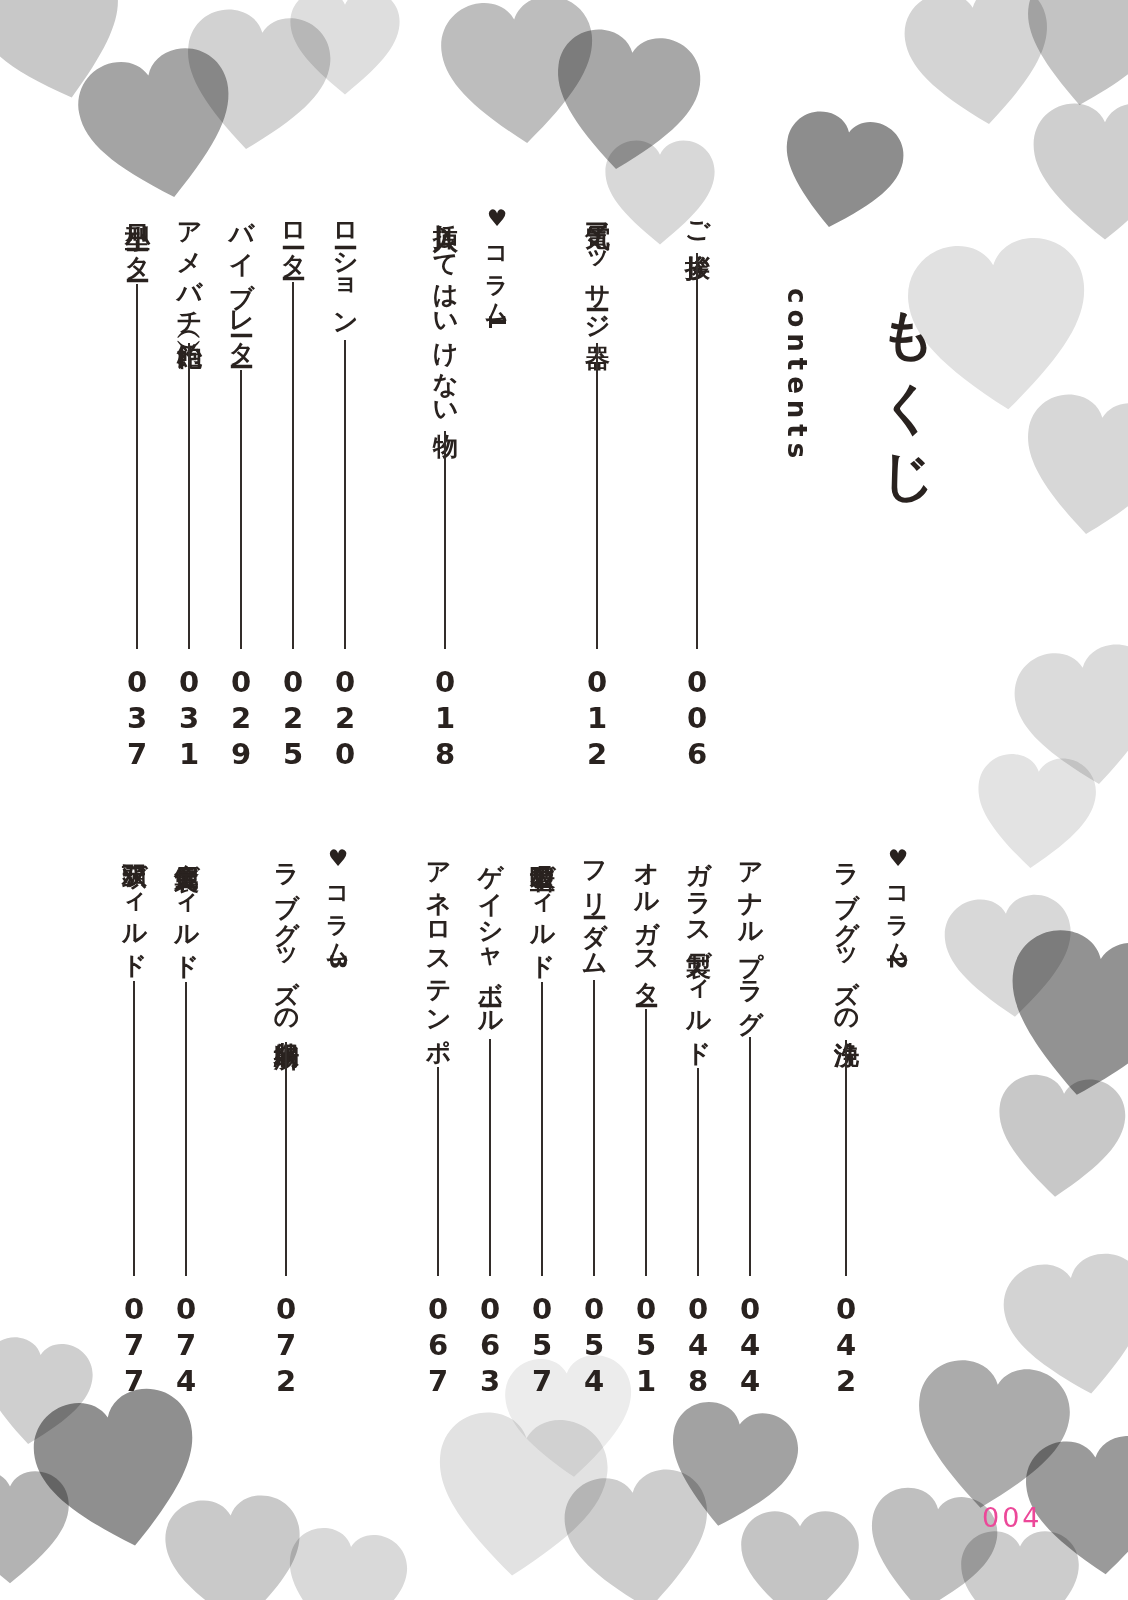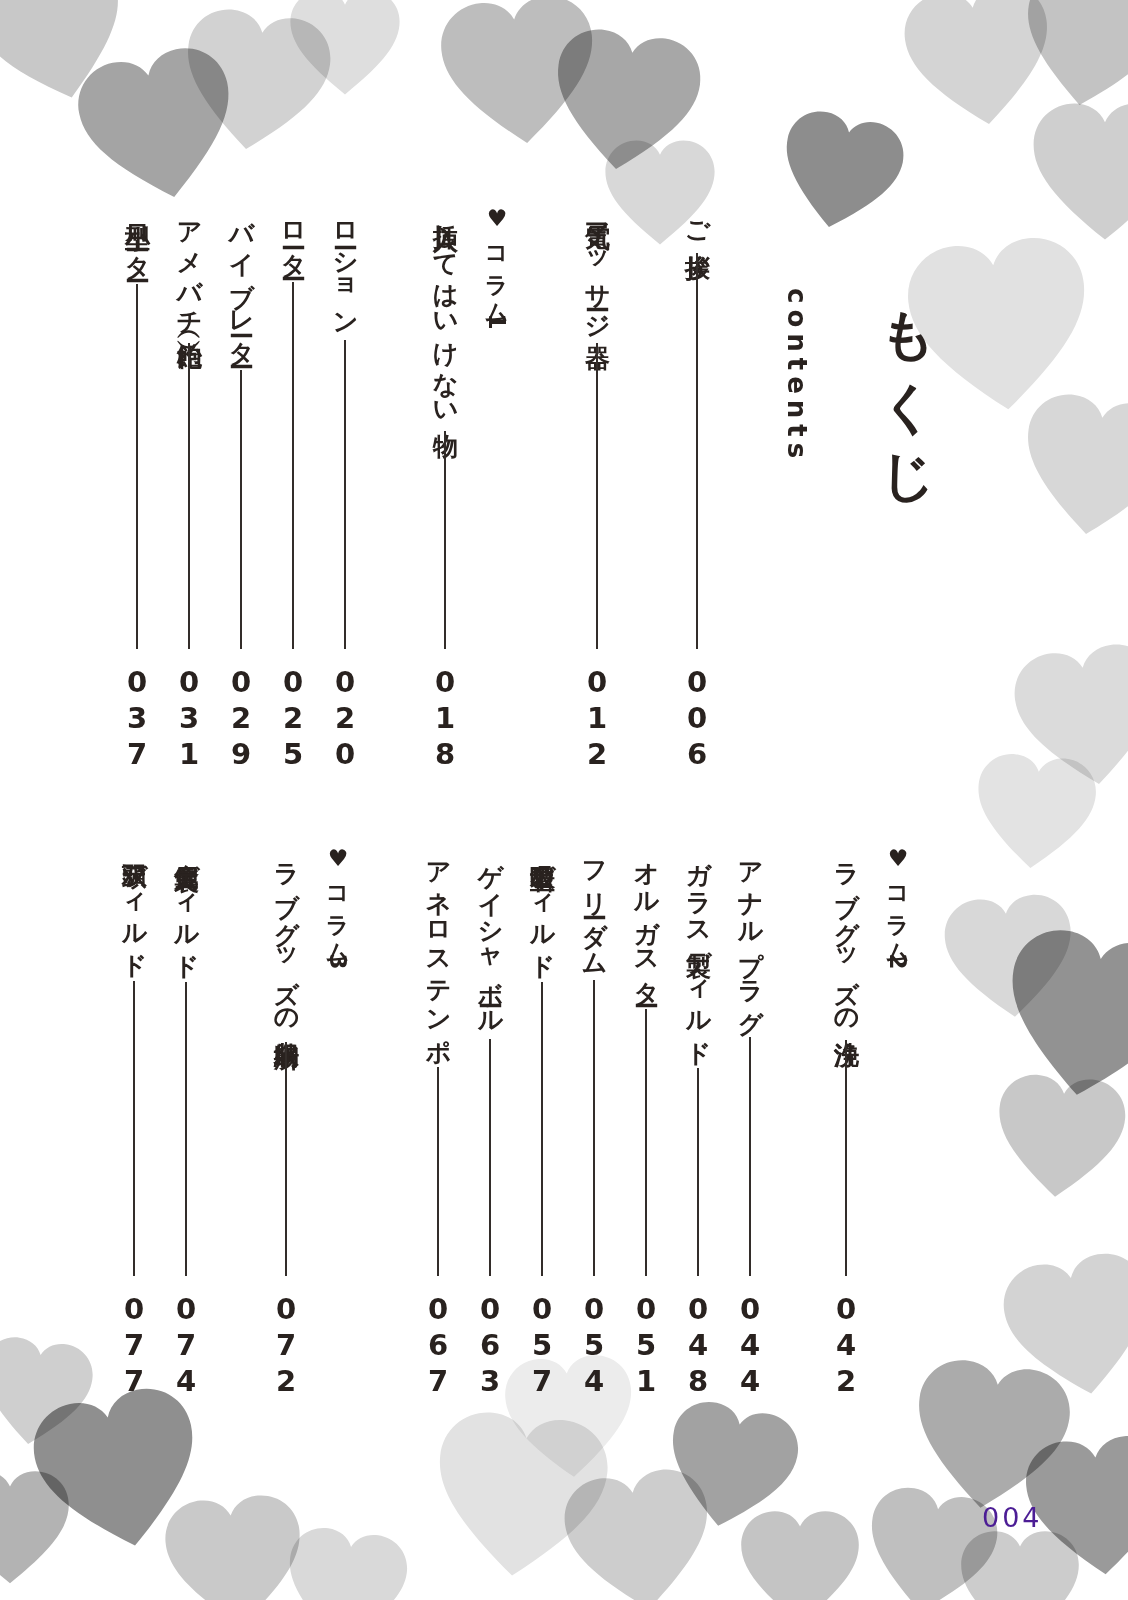--- a/index.html
+++ b/index.html
@@ -61,21 +61,21 @@
   }
   .epage{
     font-size:29px;font-weight:bold;letter-spacing:2px;
     text-orientation:upright;line-height:52px;margin-bottom:2px;
   }
   .sep{margin-right:48px;}
   .sep-sm{margin-right:44px;}
 
   .page-number{
     position:absolute;top:1502px;left:982px;z-index:3;
-    font-size:27px;letter-spacing:3px;color:#4c1d95;
+    font-size:27px;letter-spacing:3px;color:#ec4899;
   }
 </style>
 </head>
 <body>
 
 <div class="page">
 
   <div class="hearts" id="hearts">
       <svg viewBox="0 0 100 100" class="heart" style="left: -30px; top: -50px; width: 170px; height: 170px; transform: rotate(-15deg);">
         <path d="M50 88 C 20 64, 8 48, 8 32 C 8 18, 19 8, 32 8 C 40 8, 47 12, 50 19 C 53 12, 60 8, 68 8 C 81 8, 92 18, 92 32 C 92 48, 80 64, 50 88 Z" fill="#c8c8c8"></path>

